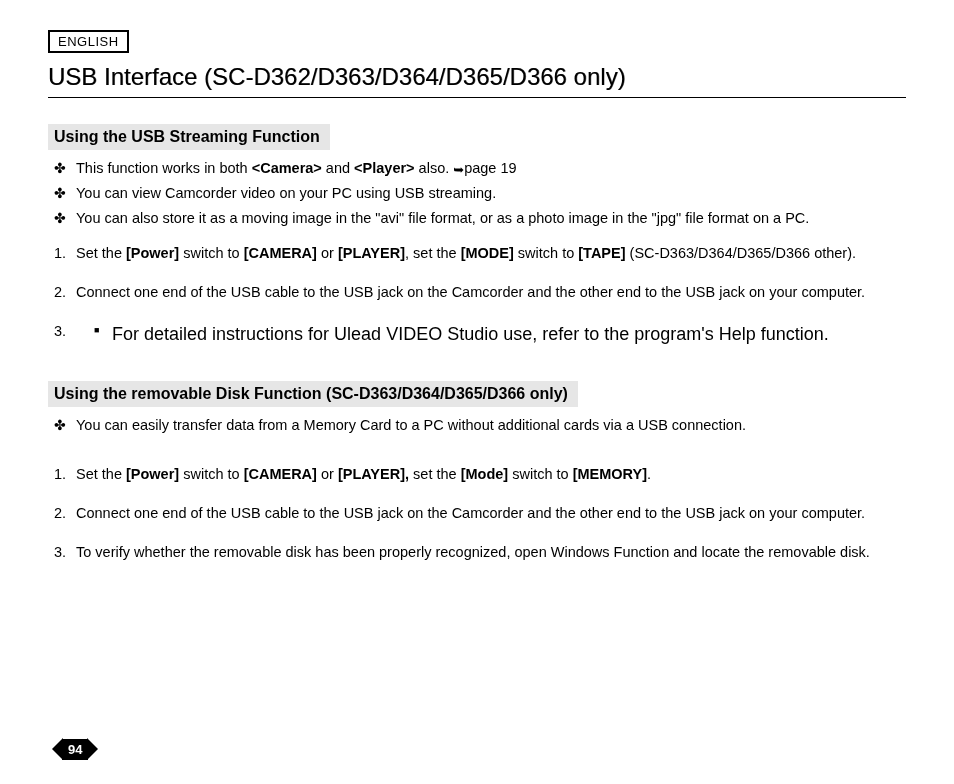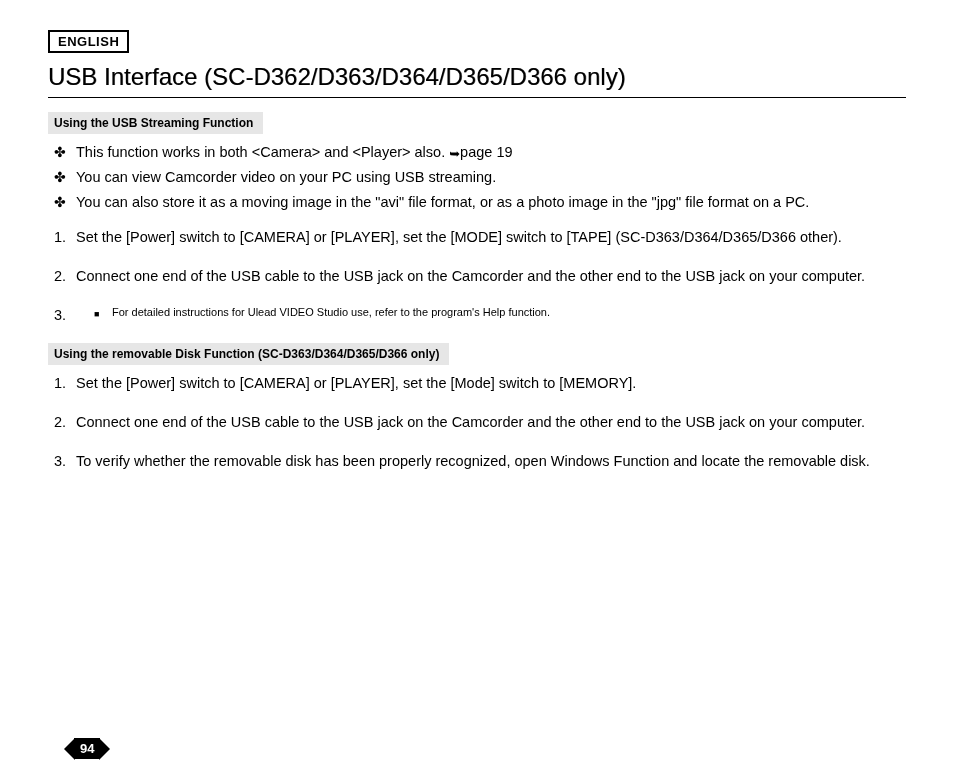--- a/index.html
+++ b/index.html
@@ -1,32 +1,32 @@
 <!DOCTYPE html>
 <html><head>
 <meta charset="utf-8">
 <style>
   * { box-sizing: border-box; margin: 0; padding: 0; }
   html, body { width: 954px; height: 784px; background: #fff; font-family: Arial, Helvetica, sans-serif; color: #000; }
   .page { position: relative; width: 954px; height: 784px; padding: 30px 48px 20px 48px; }
-  .lang-box { display: inline-block; border: 2px solid #000; padding: 2px 8px; font-weight: bold; font-size: 13px; margin-bottom: 10px; letter-spacing: 0.5px; }
+  .lang-box { display: inline-block; border: 2px solid #000; padding: 2px 8px; font-weight: normal; font-size: 13px; margin-bottom: 10px; letter-spacing: 0.5px; }
   .page-title { font-size: 24px; font-weight: normal; padding-bottom: 6px; border-bottom: 1px solid #000; margin-bottom: 14px; text-shadow: 0.5px 0 0 #888; }
-  .section-heading { display: inline-block; background: #e6e6e6; font-weight: bold; font-size: 12px; padding: 4px 10px 4px 6px; margin-bottom: 8px; }
+  .section-heading { display: inline-block; background: #e6e6e6; font-weight: bold; font-size: 16px; padding: 4px 10px 4px 6px; margin-bottom: 8px; margin-top: 12px; }
   .cross-list { list-style: none; margin: 0 0 14px 6px; }
   .cross-list li { position: relative; padding-left: 22px; font-size: 14.5px; line-height: 1.45; margin-bottom: 4px; }
   .cross-list li::before { content: "✤"; position: absolute; left: 0; top: 0; font-size: 14px; }
   .num-list { list-style: none; margin: 0 0 22px 6px; }
   .num-list > li { font-size: 14.5px; line-height: 1.45; margin-bottom: 18px; padding-left: 22px; position: relative; }
   .num-list > li .num { position: absolute; left: 0; top: 0; }
   .sub-list { list-style: none; margin: 6px 0 0 18px; }
-  .sub-list li { position: relative; padding-left: 18px; font-size: 11px; line-height: 1.45; margin-bottom: 2px; }
+  .sub-list li { position: relative; padding-left: 18px; font-size: 18px; line-height: 1.45; margin-bottom: 2px; }
   .sub-list li::before { content: "■"; position: absolute; left: 0; top: 3px; font-size: 9px; }
-  .b { font-weight: normal; }
+  .b { font-weight: bold; }
   .arrow { font-size: 13px; display:inline-block; transform: translateY(1px); }
-  .page-number-wrap { position: absolute; left: 64px; bottom: 24px; display: flex; align-items: flex-start; }
+  .page-number-wrap { position: absolute; left: 52px; bottom: 24px; display: flex; align-items: center; }
   .tri { width: 0; height: 0; border-top: 11px solid transparent; border-bottom: 11px solid transparent; }
   .tri-left  { border-right: 11px solid #000; }
   .tri-right { border-left: 11px solid #000; }
   .page-number { background:#000; color:#fff; font-weight:bold; font-size:13px; padding: 3px 6px; margin: 0 -1px; }
 </style>
 </head>
 <body>
 
 <div class="page">
 
@@ -61,20 +61,23 @@
           <li>For detailed instructions for Ulead VIDEO Studio use, refer to the program's Help function.</li>
         </ul>
       </li>
     </ol>
   </div>
 
   
   <div>
     <div class="section-heading">Using the removable Disk Function (SC-D363/D364/D365/D366 only)</div>
 
+    <ul class="cross-list" style="margin-bottom:28px;">
+      <li>You can easily transfer data from a Memory Card to a PC without additional cards via a USB connection.</li>
+    </ul>
 
     <ol class="num-list">
       <li>
         <span class="num">1.</span>
         <span>Set the </span><span class="b">[Power]</span><span> switch to </span><span class="b">[CAMERA]</span><span> or </span><span class="b">[PLAYER],</span><span> set the </span><span class="b">[Mode]</span><span> switch to </span><span class="b">[MEMORY]</span><span>.</span>
       </li>
       <li>
         <span class="num">2.</span>
         <span>Connect one end of the USB cable to the USB jack on the Camcorder and the other end to the USB jack on your computer.</span>
       </li>

